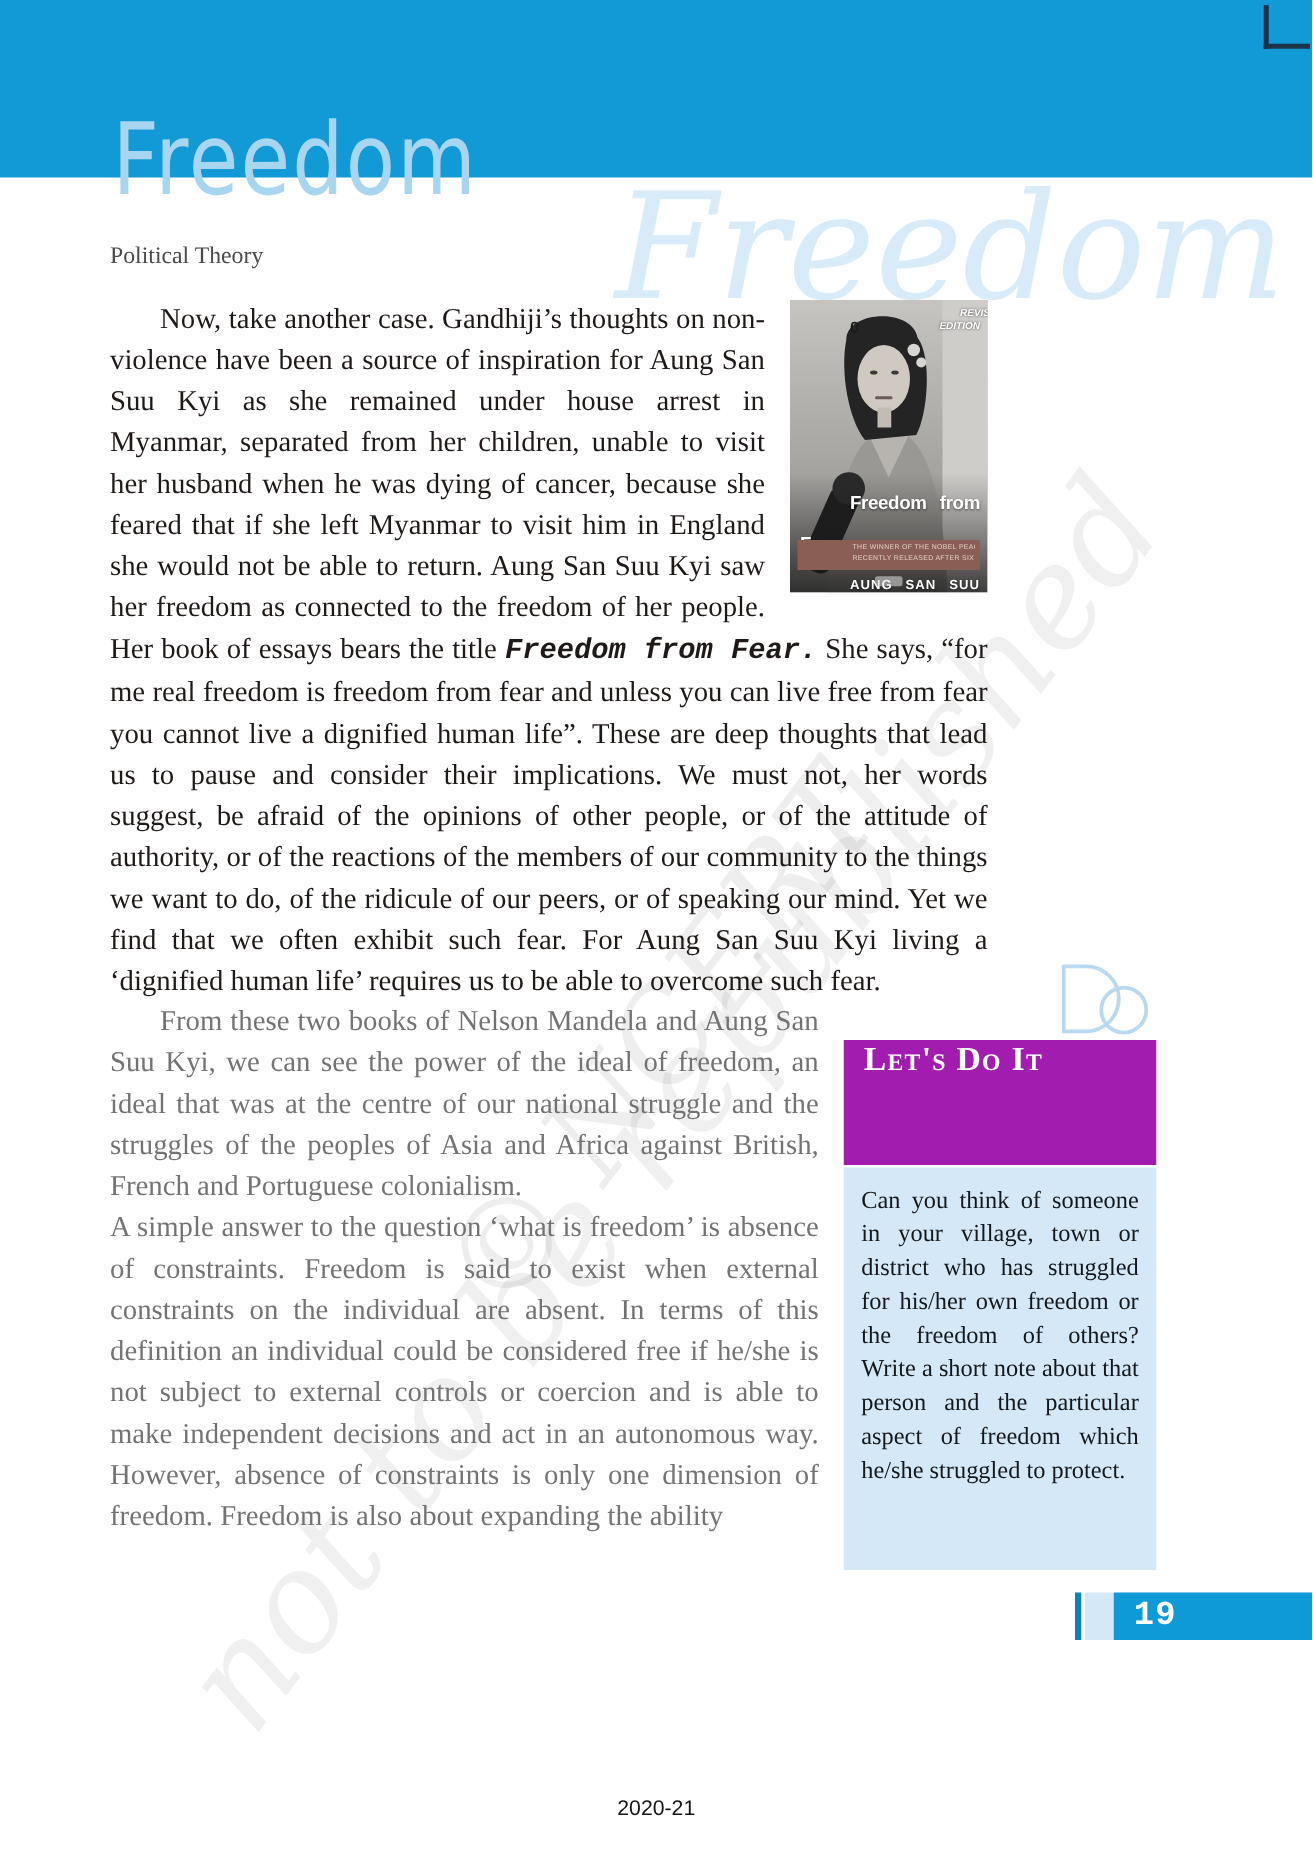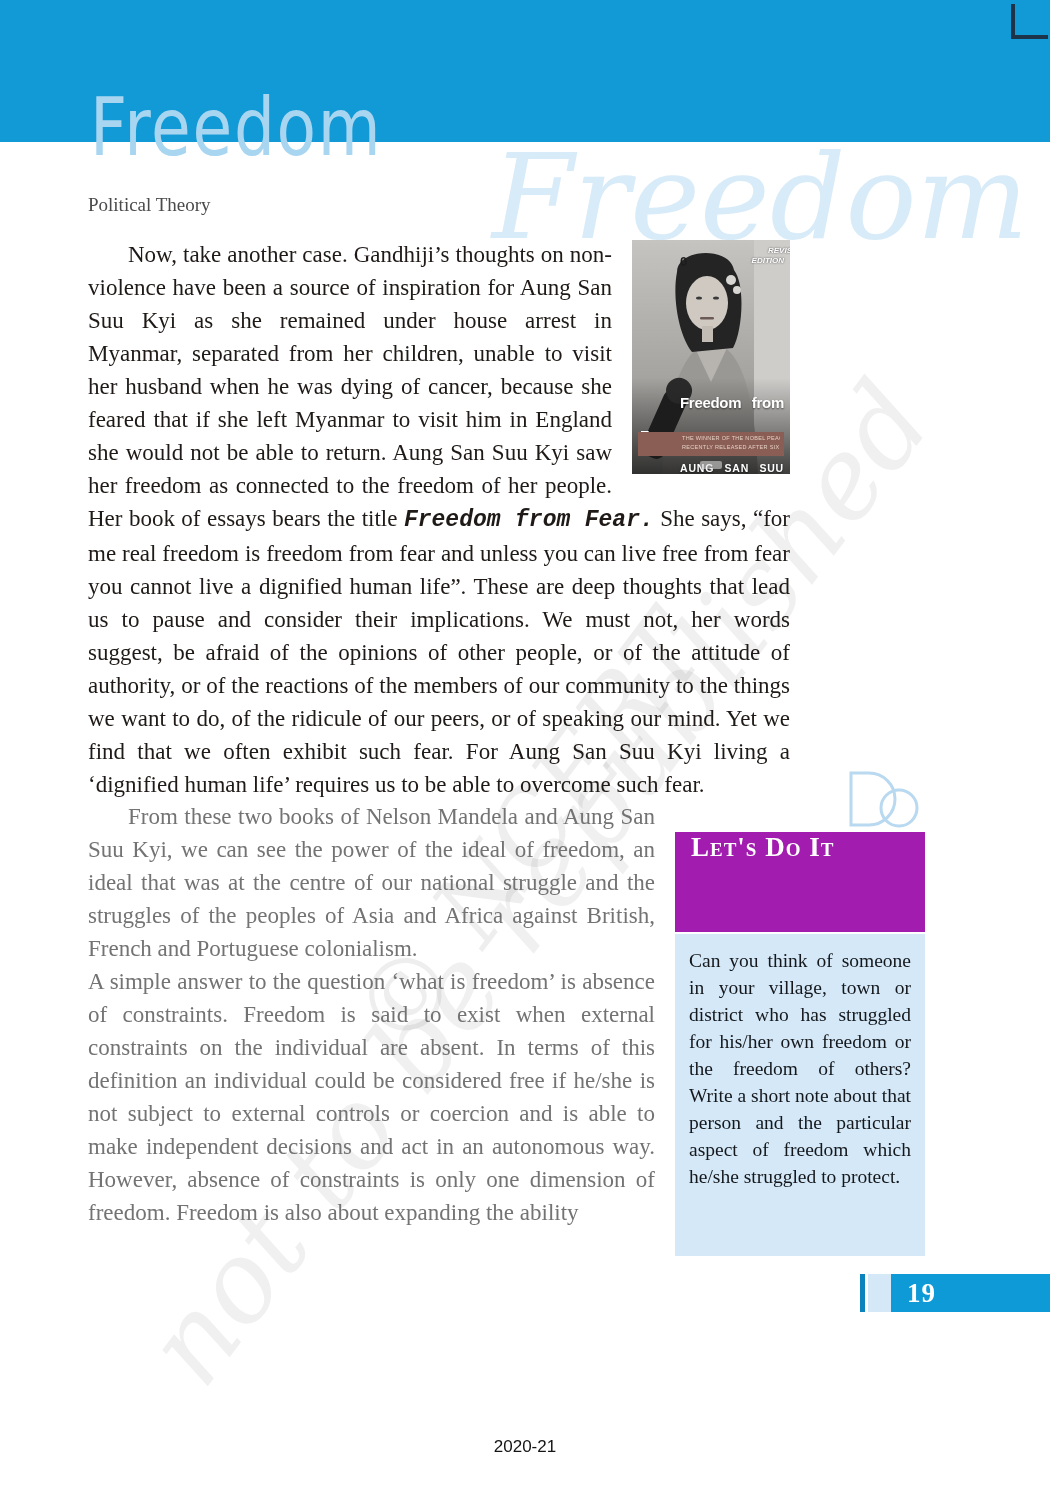--- a/index.html
+++ b/index.html
@@ -74,21 +74,21 @@
   .activity-header .txt { font-variant:small-caps; font-weight:bold; letter-spacing:1px;
         font-size:27px; color:#ffffff; }
   .activity-body { margin-top:2px; background:#d5e8f7; height:322px; padding:13px 14px;
         font-size:19.5px; line-height:27px; color:#14181c; text-align:justify; }
 
   
   .pagebar-thin   { position:absolute; left:860px; top:1274px; width:5px;  height:38px; background:#0b84bd; z-index:2; }
   .pagebar-square { position:absolute; left:868px; top:1274px; width:23px; height:38px; background:#d5e8f7; z-index:2; }
   .pagebar-main   { position:absolute; left:891px; top:1274px; width:159px; height:38px; background:#0e9ad6;
         color:#ffffff; font-weight:bold; font-size:27px; line-height:38px; padding-left:16px;
-        letter-spacing:1px; z-index:2; }
+        letter-spacing:1px; z-index:2;font-family:Liberation Mono, monospace; }
   .footer-year { position:absolute; left:0; top:1437px; width:1050px; text-align:center;
         font-family:"Liberation Sans",sans-serif; font-size:17px; color:#141414; z-index:2; }
 </style>
 </head>
 <body>
 
 <div class="page">
 
   <div class="wm wm-ncert">© NCERT</div>
   <div class="wm wm-repub">not to be republished</div>

